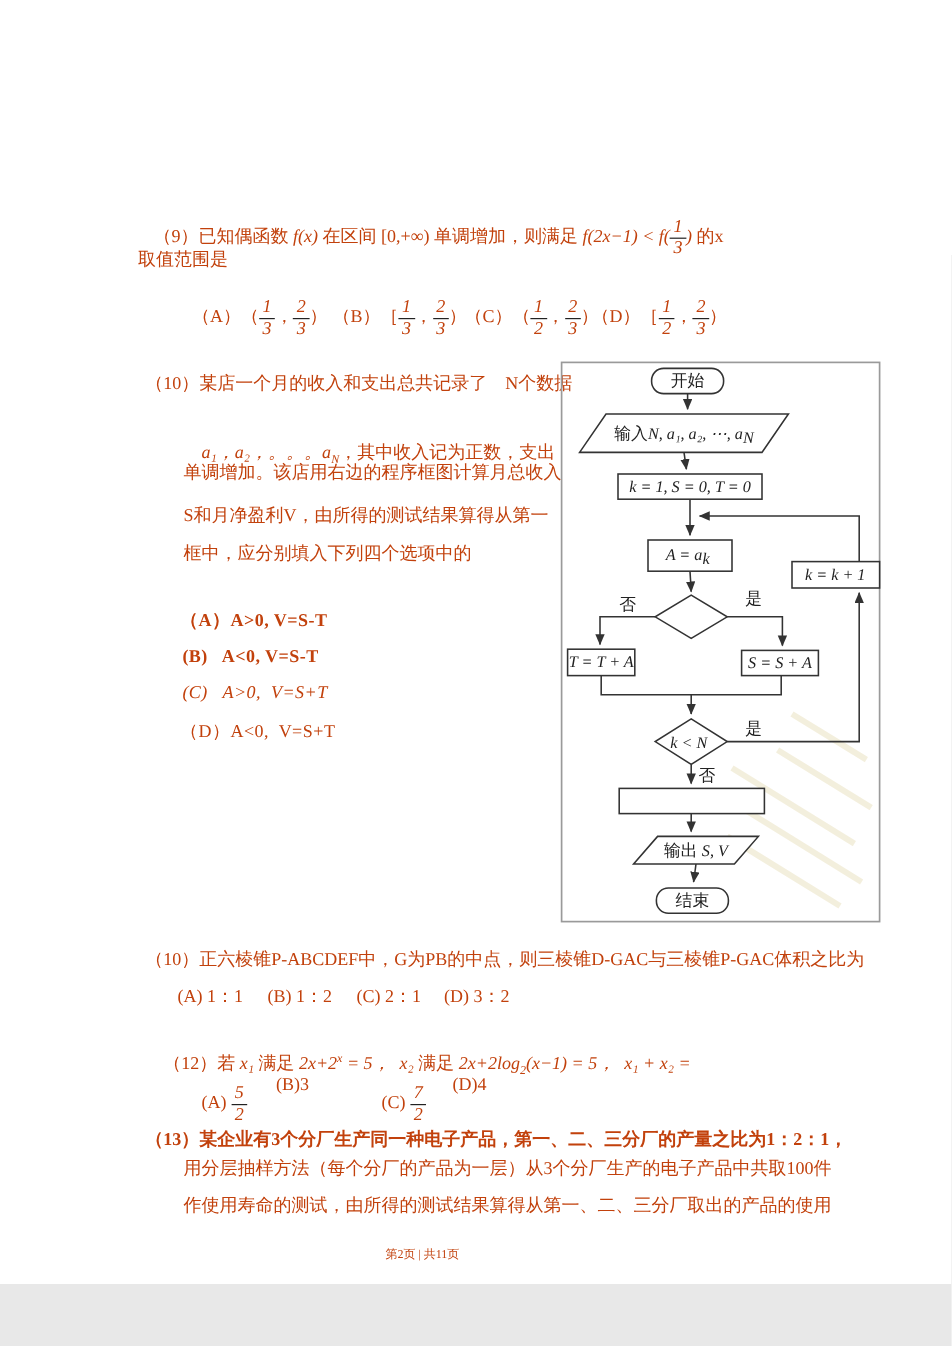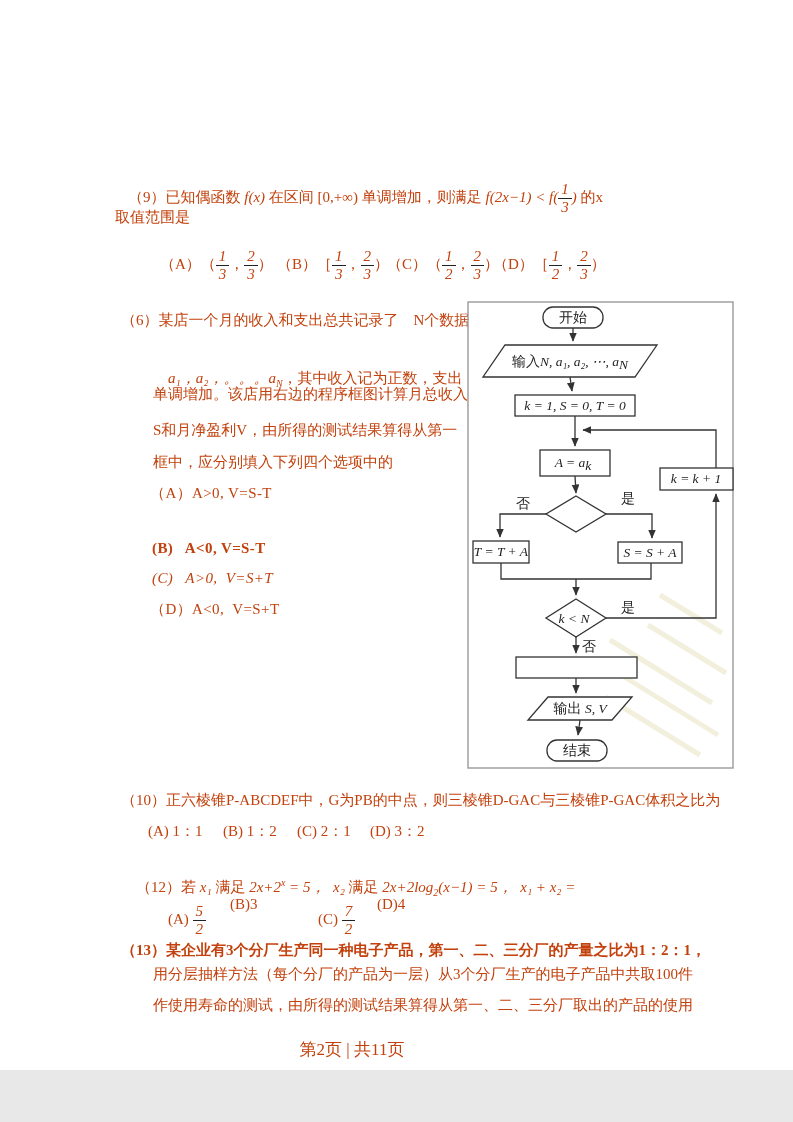--- a/index.html
+++ b/index.html
@@ -9,21 +9,21 @@
   .cn{font-size:15px;line-height:20px;}
   .m{font-family:"Liberation Serif",serif;font-style:italic;}
   .up{font-style:normal;}
   .frac{display:inline-block;vertical-align:middle;text-align:center;
         font-family:"Liberation Serif",serif;font-style:italic;font-size:15px;line-height:1.12;}
   .frac .num{display:block;border-bottom:1.2px solid #222;padding:0 3px;}
   .frac .den{display:block;padding:0 3px;}
   sub,sup{font-size:10px;}
   .optrow{font-size:15px;}
   .q10opt{font-size:15px;letter-spacing:.4px;}
-  .footer{font-size:17px;text-align:center;}
+  .footer{font-size:10px;text-align:center;}
   svg text{font-family:"Liberation Serif",serif;fill:#222;}
   .svgcn{font-size:14px;font-style:normal;}
   .svgm{font-size:13.5px;font-style:italic;}
 </style>
 </head>
 <body>
 
 <div class="page">
 
   <div class="abs cn" style="left:113px;top:161px;">
@@ -38,29 +38,29 @@
   <div class="abs optrow" style="left:262px;top:231px;">
     <span>（B）［</span><span class="frac"><span class="num">1</span><span class="den">3</span></span><span>，</span><span class="frac"><span class="num">2</span><span class="den">3</span></span><span>）</span>
   </div>
   <div class="abs optrow" style="left:372px;top:231px;">
     <span>（C）（</span><span class="frac"><span class="num">1</span><span class="den">2</span></span><span>，</span><span class="frac"><span class="num">2</span><span class="den">3</span></span><span>）</span>
   </div>
   <div class="abs optrow" style="left:478px;top:231px;">
     <span>（D）［</span><span class="frac"><span class="num">1</span><span class="den">2</span></span><span>，</span><span class="frac"><span class="num">2</span><span class="den">3</span></span><span>）</span>
   </div>
 
-  <div class="abs cn" style="left:121px;top:310px;">（6）某店一个月的收入和支出总共记录了    N个数据</div>
+  <div class="abs cn" style="left:121px;top:310px;">（10）某店一个月的收入和支出总共记录了    N个数据</div>
   <div class="abs cn" style="left:153px;top:348px;">
     <span class="m">a₁，a₂，。。。a</span><sub class="m">N</sub><span>，其中收入记为正数，支出</span>
   </div>
   <div class="abs cn" style="left:153px;top:384px;">单调增加。该店用右边的程序框图计算月总收入</div>
   <div class="abs cn" style="left:153px;top:420px;">S和月净盈利V，由所得的测试结果算得从第一</div>
   <div class="abs cn" style="left:153px;top:452px;">框中，应分别填入下列四个选项中的</div>
 
-  <div class="abs q10opt" style="left:150px;top:484px;">（A）A&gt;0, V=S-T</div>
+  <div class="abs q10opt" style="left:150px;top:508px;font-weight:bold;">（A）A&gt;0, V=S-T</div>
   <div class="abs q10opt" style="left:152px;top:540px;font-weight:bold;">(B)   A&lt;0, V=S-T</div>
   <div class="abs q10opt" style="left:152px;top:570px;font-style:italic;">(C)   A&gt;0,  V=S+T</div>
   <div class="abs q10opt" style="left:150px;top:600px;">（D）A&lt;0,  V=S+T</div>
 
   <svg class="abs" style="left:460px;top:295px;" width="285" height="480" viewBox="0 0 285 480">
     <defs>
       <marker id="ah" markerWidth="9" markerHeight="8" refX="6.5" refY="3" orient="auto">
         <path d="M0,0 L7,3 L0,6 z" fill="#333"></path>
       </marker>
     </defs>

